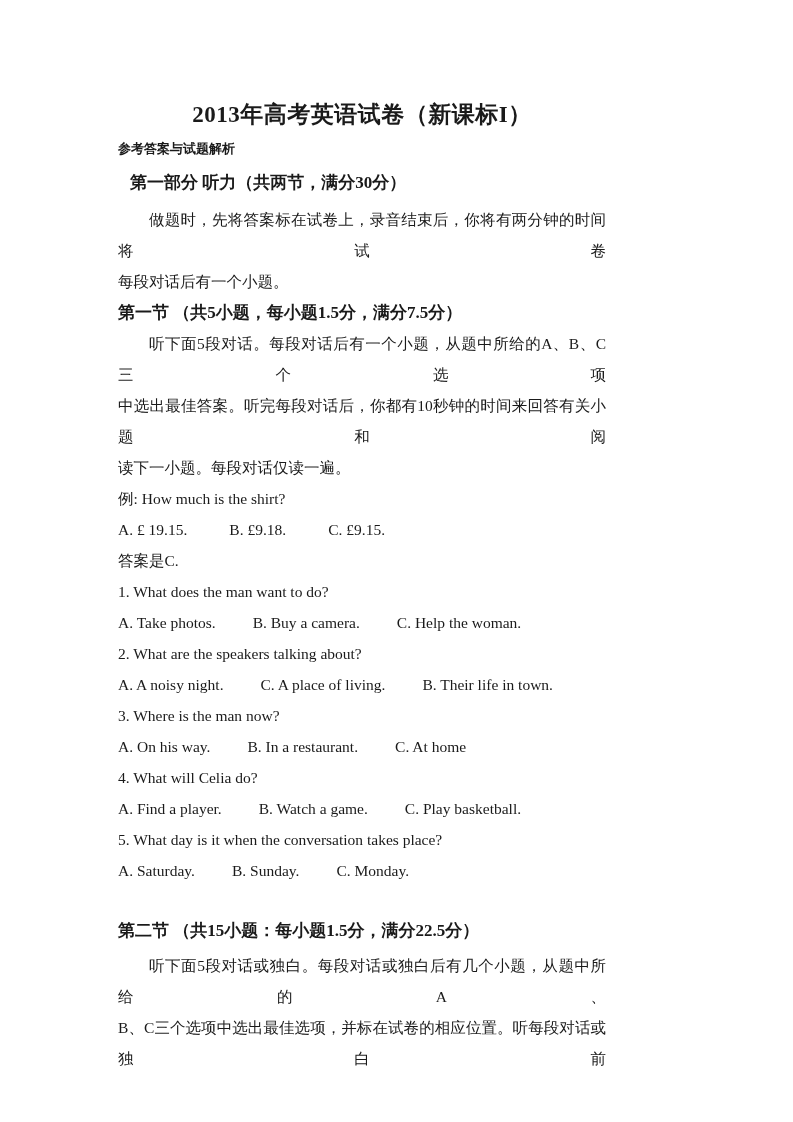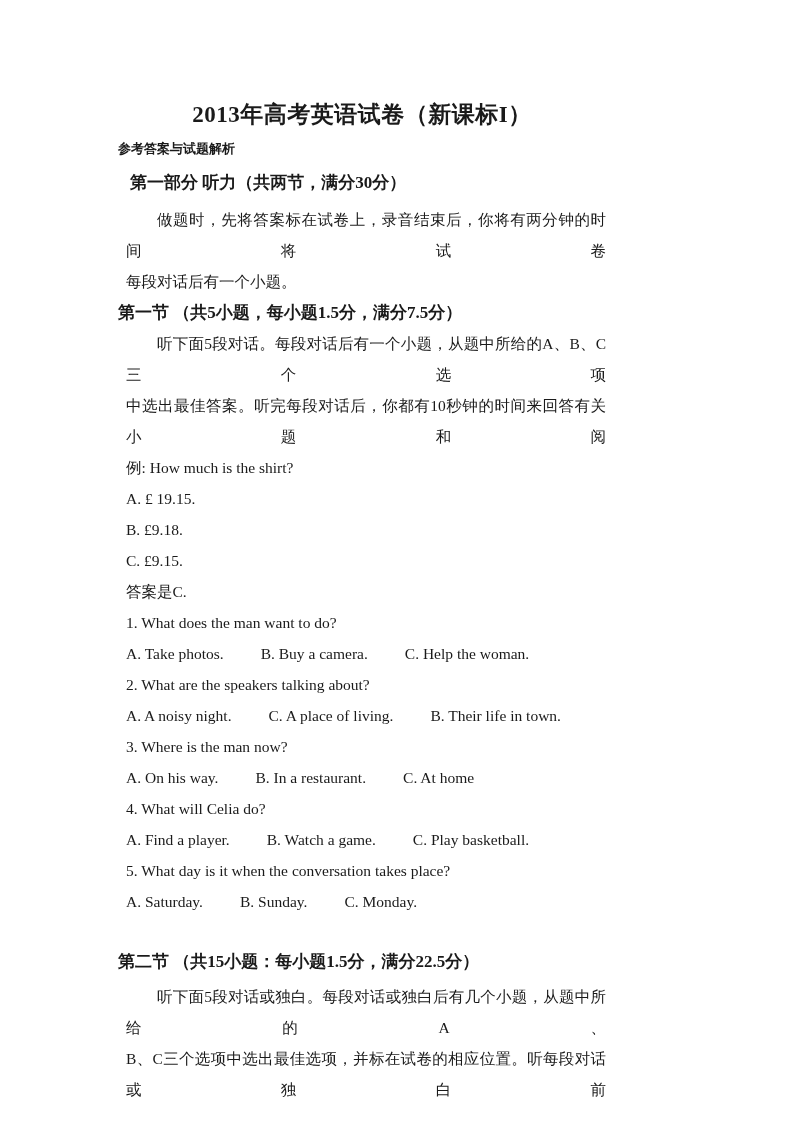--- a/index.html
+++ b/index.html
@@ -40,33 +40,32 @@
     font-size: 17px;
     font-weight: 700;
     line-height: 26px;
   }
   .sec-heading.gap-above { margin-top: 32px; }
   .body-block { margin-top: 8px; margin-bottom: 6px; }
   .line {
     font-size: 15.5px;
     line-height: 31px;
     white-space: nowrap;
-    margin-left: 8px;
   }
   .cjk { white-space: normal; }
   .indent { text-indent: 31px; }
   .just {
     text-align: justify;
     text-align-last: justify;
   }
   .options {
     display: flex;
     column-gap: 37px;
   }
-  .options.wide { column-gap: 42px; flex-direction: column; }
+  .options.wide { column-gap: 42px; }
   .opt { white-space: nowrap; }
   .footer {
     margin-top: 50px;
     font-size: 13px;
     line-height: 19px;
     color: #3a3a3a;
   }
   .footer .sep {
     color: #8a8a8a;
     margin: 0 7px;
@@ -84,20 +83,21 @@
   <h2 class="part-heading">第一部分 听力（共两节，满分30分）</h2>
 
   <div class="body-block">
     <p class="line cjk indent just">做题时，先将答案标在试卷上，录音结束后，你将有两分钟的时间将试卷</p>
     <p class="line cjk">每段对话后有一个小题。</p>
 
     <h3 class="sec-heading" style="line-height:31px;">第一节 （共5小题，每小题1.5分，满分7.5分）</h3>
 
     <p class="line cjk indent just">听下面5段对话。每段对话后有一个小题，从题中所给的A、B、C三个选项</p>
     <p class="line cjk just">中选出最佳答案。听完每段对话后，你都有10秒钟的时间来回答有关小题和阅</p>
+    <p class="line cjk">读下一小题。每段对话仅读一遍。</p>
 
     <p class="line">例: How much is the shirt?</p>
     <p class="line options wide">
       <span class="opt">A. £ 19.15.</span>
       <span class="opt">B. £9.18.</span>
       <span class="opt">C. £9.15.</span>
     </p>
     <p class="line">答案是C.</p>
 
     <p class="line">1. What does the man want to do?</p>

